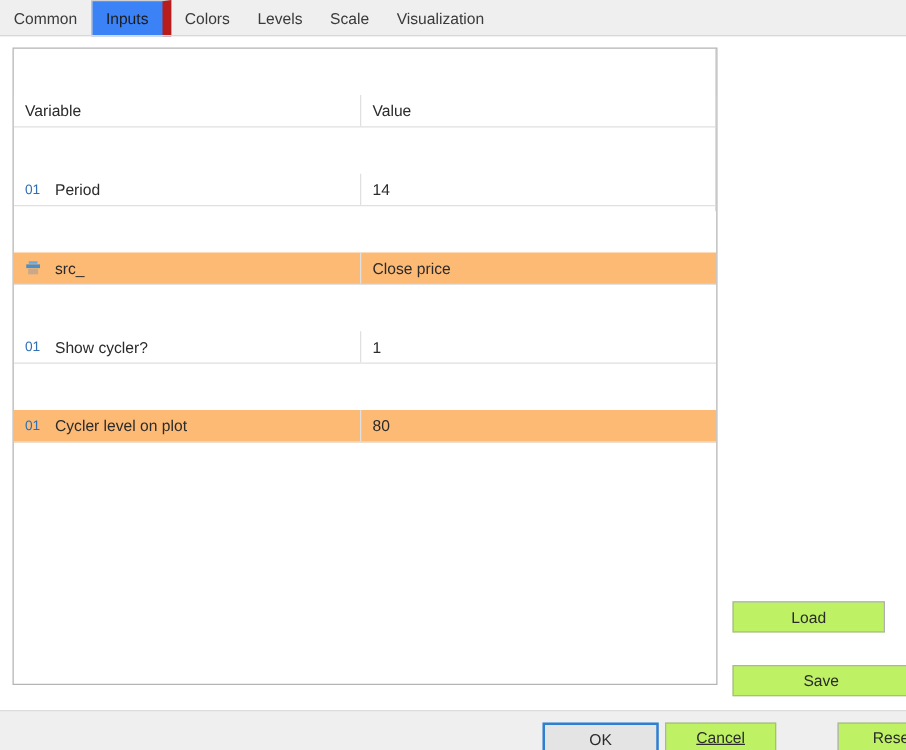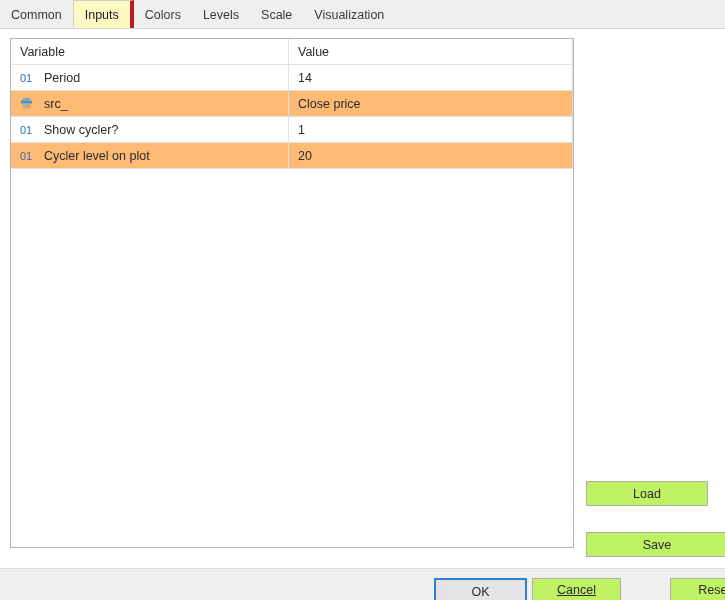--- a/index.html
+++ b/index.html
@@ -47,23 +47,23 @@
     padding: 0 11px;
     height: 29px;
     font-size: 12.5px;
     color: #3a3a3a;
     background: transparent;
     box-sizing: border-box;
     white-space: nowrap;
     cursor: default;
   }
   .tab.active {
-    background: #fef9c3;
+    background: #3b82f6;
     border-left: 1px solid #d0d0d0;
-    border-right: 4px solid #b91c1c;
+    border-right: 7px solid #b91c1c;
     border-top: 1px solid #d0d0d0;
     color: #1c1c1c;
   }
 
   
   .table-panel {
     position: absolute;
     left: 10px;
     top: 38px;
     width: 564px;
@@ -77,20 +77,21 @@
     position: absolute;
     left: 0; top: 0;
     width: 562px;
   }
   .row {
     display: flex;
     height: 26px;
     align-items: flex-start;
     border-bottom: 1px solid #e0e0e0;
     box-sizing: border-box;
+    margin-top: 37px;
   }
   .row.shaded {
     background: #fdba74;
   }
   .row.header {
     background: #ffffff;
     border-bottom: 1px solid #e0e0e0;
   }
   .cell-var {
     width: 278px;
@@ -300,21 +301,21 @@
     </div>
 
     <div class="row shaded">
       <div class="cell-var">
         <span class="icon-slot">
           <span class="icon-01">01</span>
         </span>
         <span class="varname">Cycler level on plot</span>
       </div>
       <div class="cell-val">
-        <span class="valtext">20</span>
+        <span class="valtext">80</span>
       </div>
     </div>
 
   </div>
   <div class="grid-rail"></div>
 </div>
 
 <div class="btn btn-load">
   <span>Load</span>
 </div>

